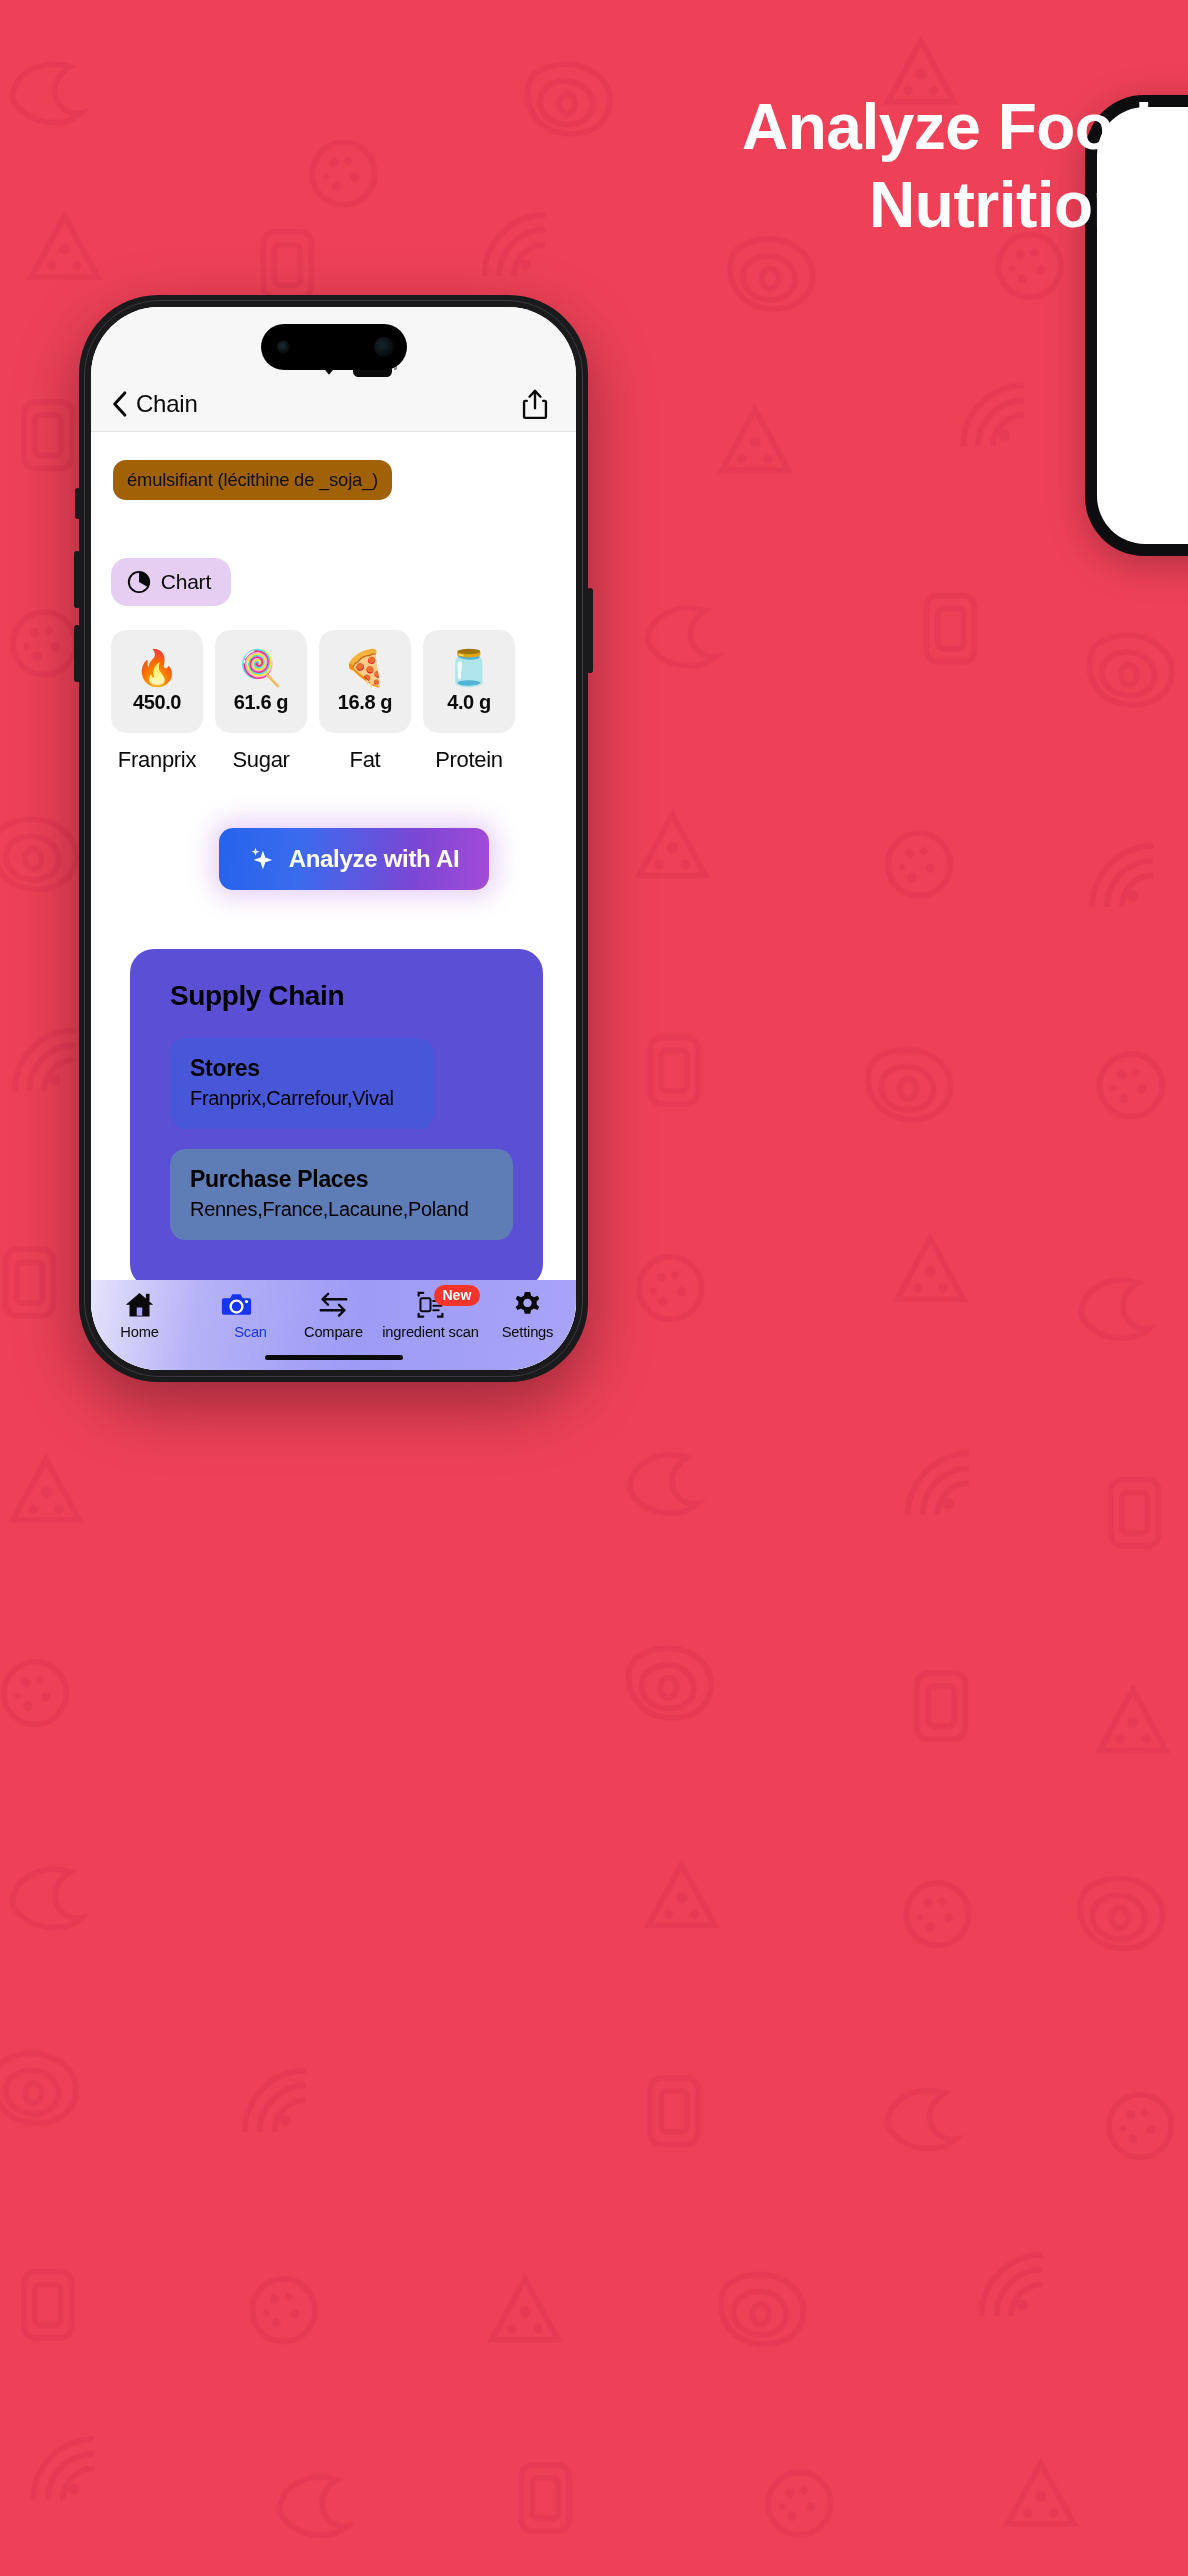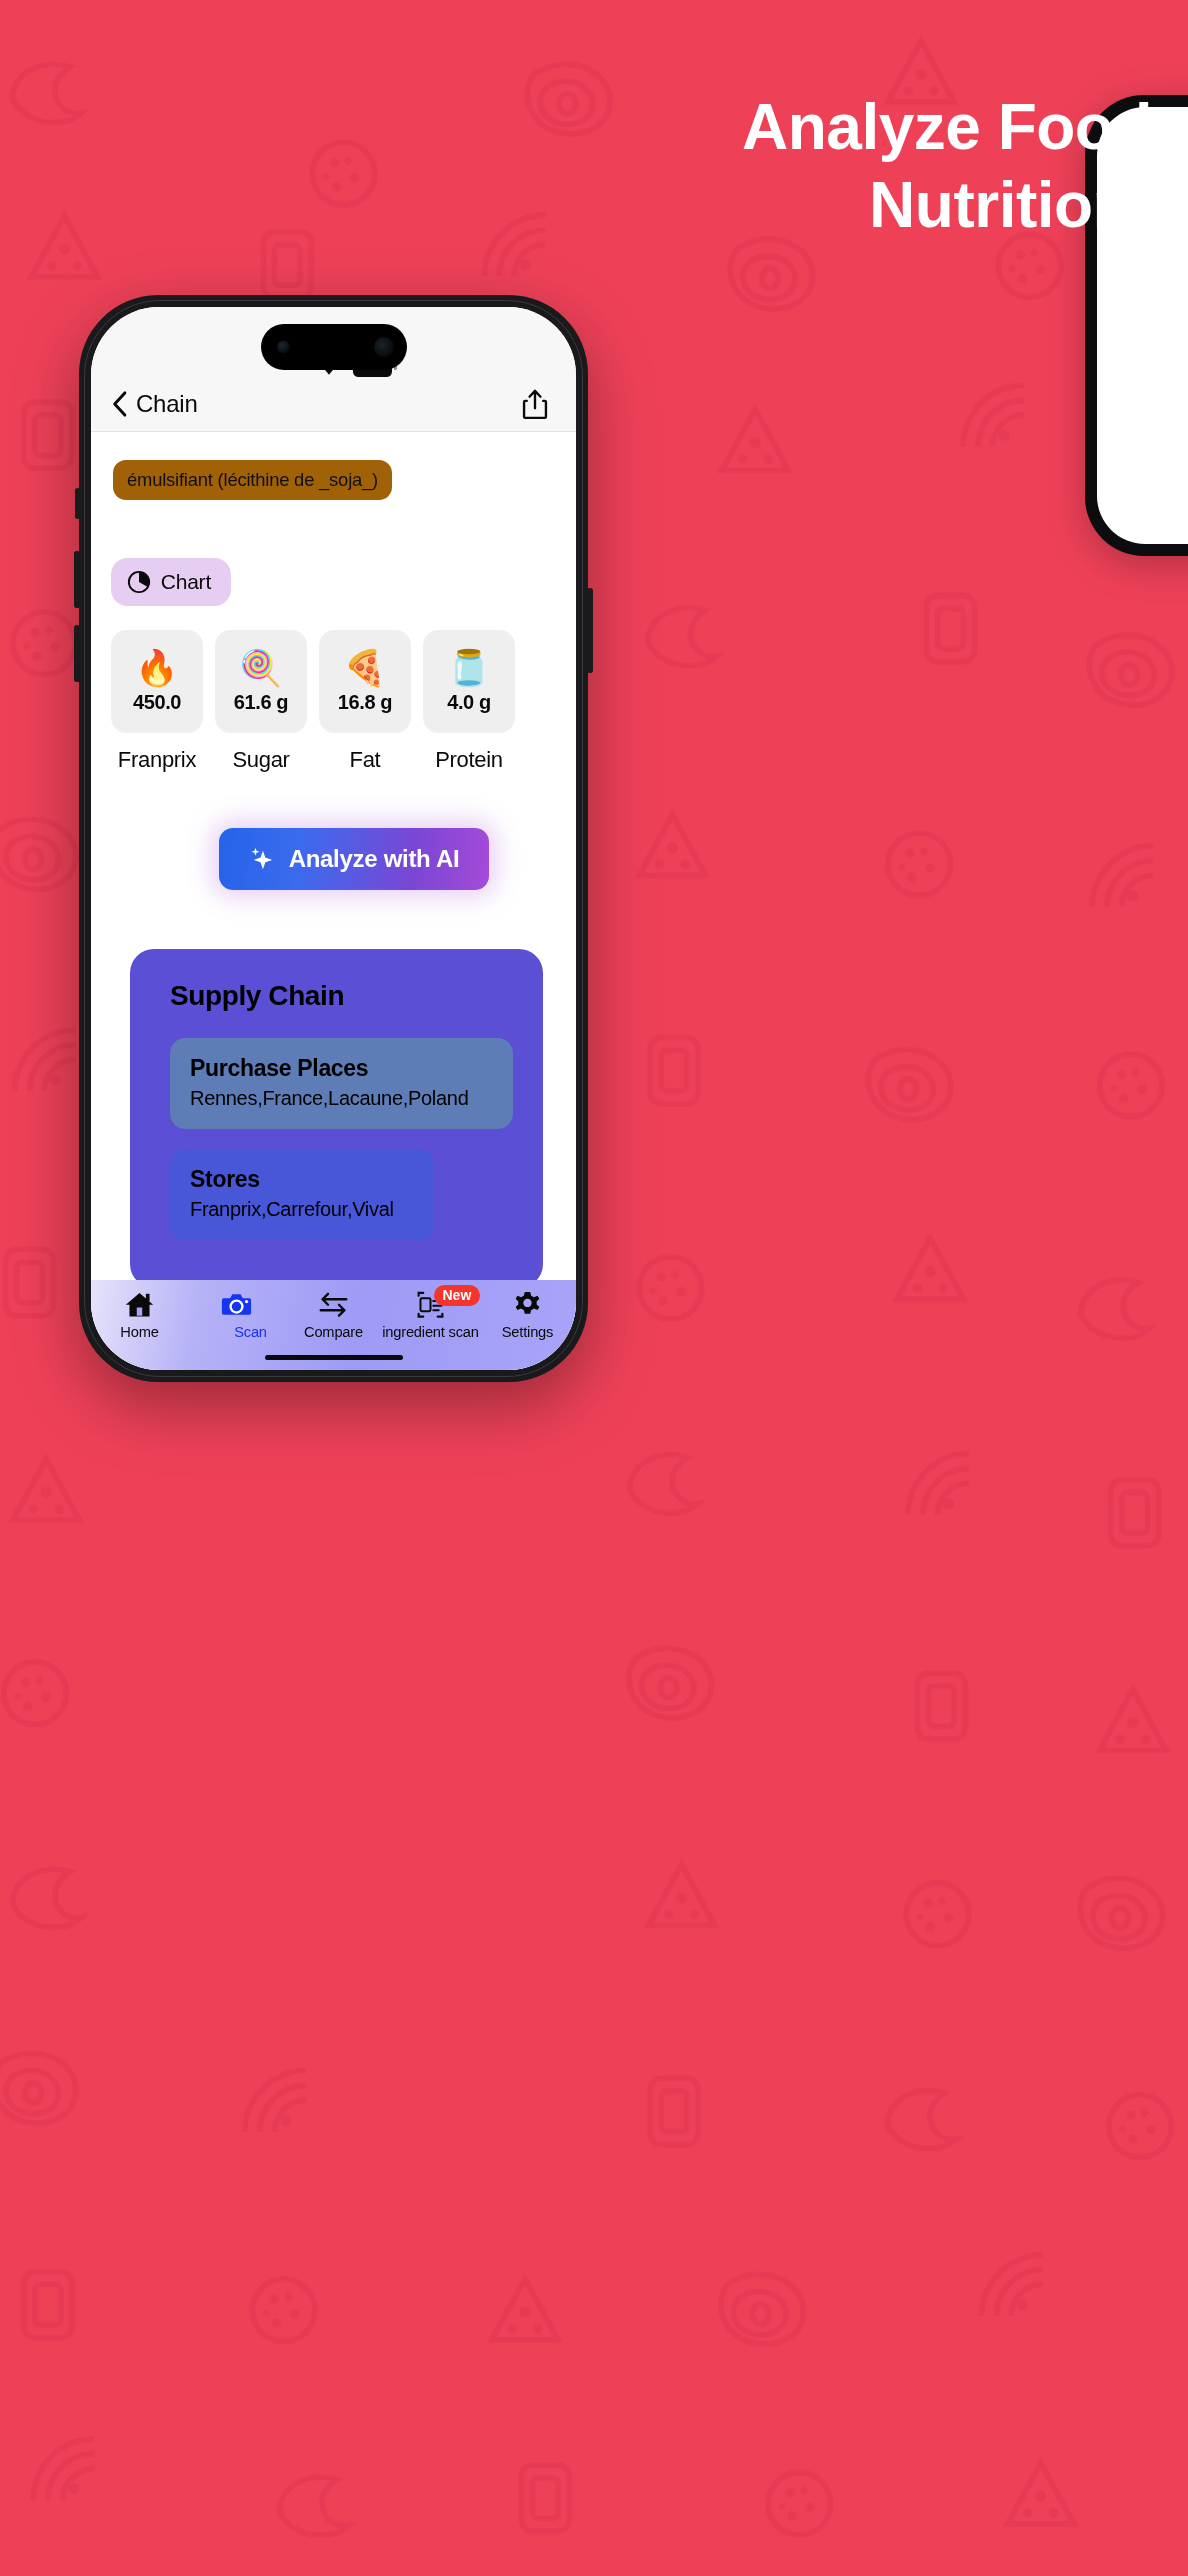--- a/index.html
+++ b/index.html
@@ -552,27 +552,27 @@
           <svg class="icon" width="26" height="26" viewBox="0 0 28 28">
             <path d="M15 5 L17.6 12.4 L25 15 L17.6 17.6 L15 25 L12.4 17.6 L5 15 L12.4 12.4 Z" fill="#ffffff"></path>
             <path d="M7 2 L8.1 5.2 L11.3 6.3 L8.1 7.4 L7 10.6 L5.9 7.4 L2.7 6.3 L5.9 5.2 Z" fill="#ffffff"></path>
           </svg>
           <span>Analyze with AI</span>
         </span>
       </div>
 
       <div class="supply">
         <div class="supply-title">Supply Chain</div>
+        <div class="supply-card stores">
+          <div class="supply-card-title">Stores</div>
+          <div class="supply-card-value">Franprix,Carrefour,Vival</div>
+        </div>
         <div class="supply-card purchase">
           <div class="supply-card-title">Purchase Places</div>
           <div class="supply-card-value">Rennes,France,Lacaune,Poland</div>
-        </div>
-        <div class="supply-card stores">
-          <div class="supply-card-title">Stores</div>
-          <div class="supply-card-value">Franprix,Carrefour,Vival</div>
         </div>
       </div>
 
       <div class="tabbar">
         <div class="tab">
           <svg class="icon" width="31" height="29.5" viewBox="0 0 34 32">
             <path d="M17 3 L2 16 H6 V29 H28 V16 H32 Z" fill="#0a0a0a"></path>
             <rect x="14" y="19" width="6" height="9" fill="#A9A4F8"></rect>
             <rect x="24" y="4" width="4" height="8" fill="#0a0a0a"></rect>
           </svg>

